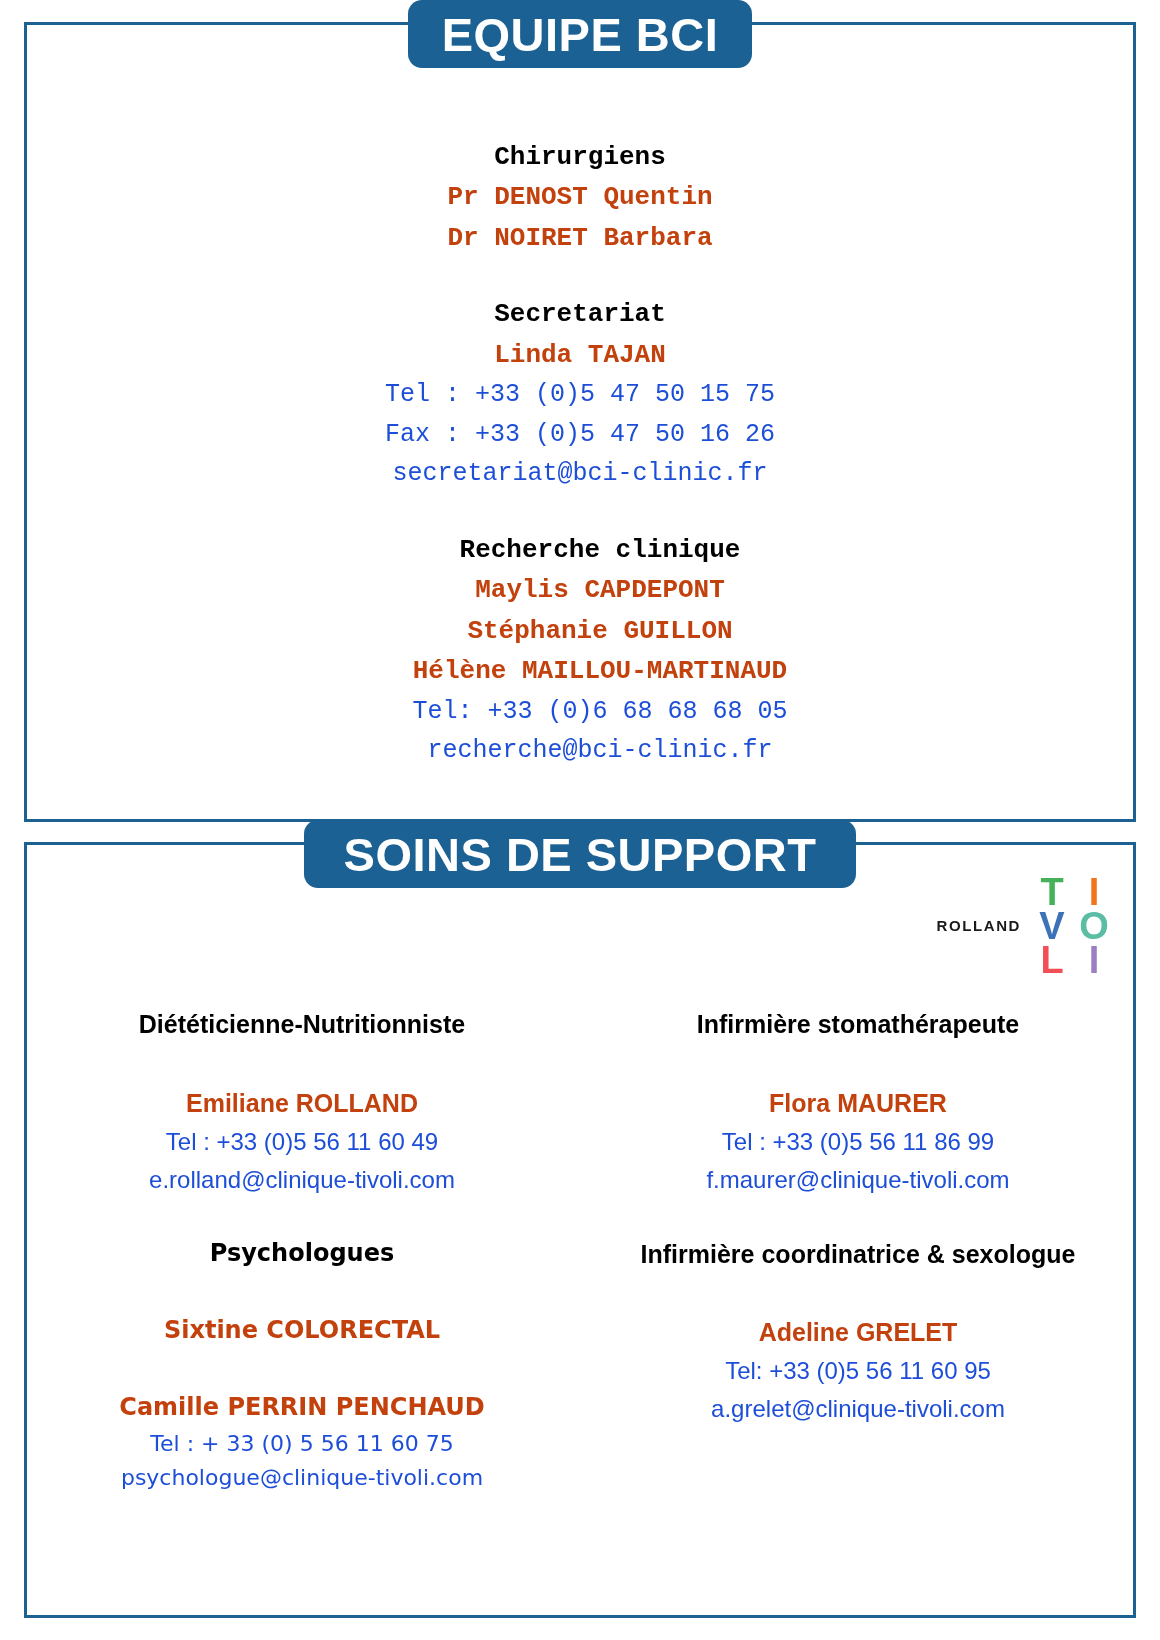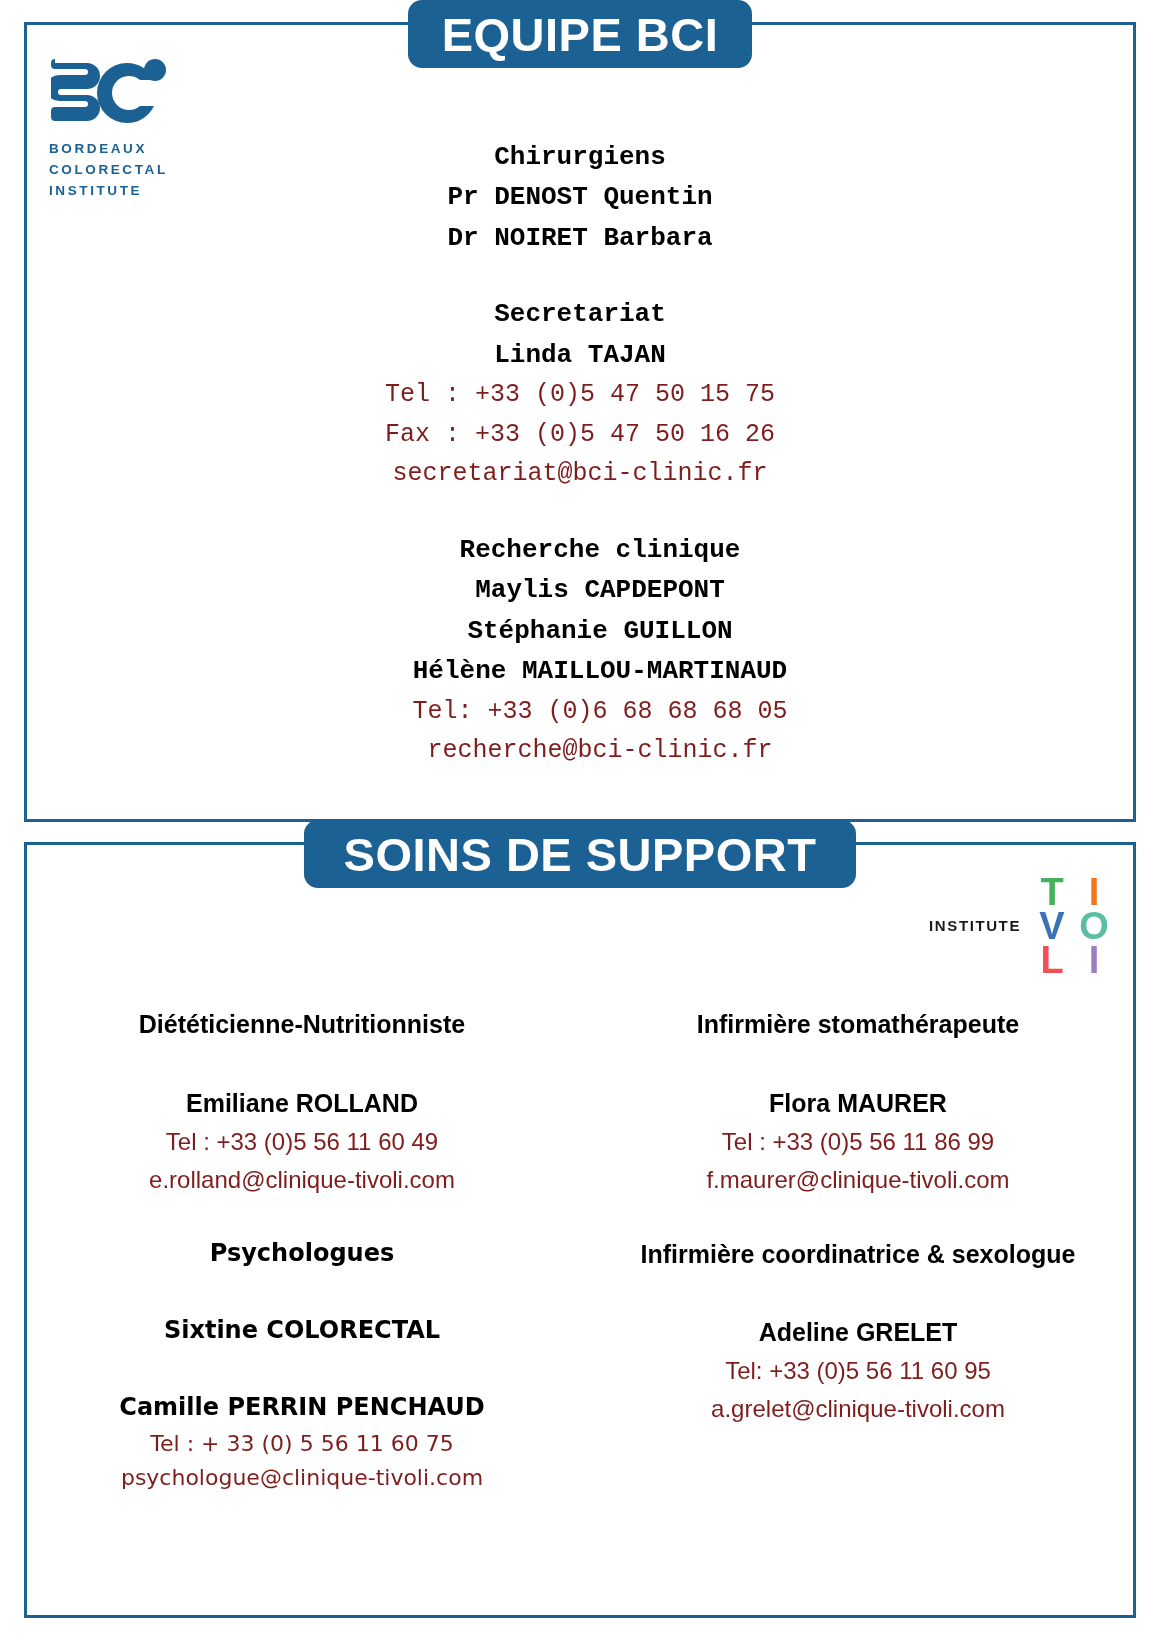--- a/index.html
+++ b/index.html
@@ -91,27 +91,27 @@
   .group { margin-bottom: 36px; font-family: Liberation Mono, monospace; }
   .group:last-child { margin-bottom: 0; padding-left: 40px; }
 
   .role {
     color: #000000;
     font-weight: bold;
     font-size: 26px;
     line-height: 1.55;
   }
   .person {
-    color: #000000;
+    color: #c2410c;
     font-weight: bold;
     font-size: 26px;
     line-height: 1.56;
   }
   .detail {
-    color: #7f1d1d;
+    color: #1d4ed8;
     font-size: 25px;
     font-weight: normal;
     line-height: 1.58;
   }
 
   
   .tivoli {
     position: absolute;
     top: 30px;
     right: 18px;
@@ -166,34 +166,20 @@
 </style>
 </head>
 <body>
 
 <div class="page">
 
   <section class="panel panel-top">
 
     <div class="banner banner-top">EQUIPE BCI</div>
 
-    <div class="bci-logo">
-      <svg class="bci-mark" viewBox="0 0 120 72">
-        <g fill="#1b6193">
-          <path d="M4 6 h32 a13 13 0 0 1 0 26 h-26 a3 3 0 0 0 0 6 h26 a13 13 0 0 1 0 26 h-32 a4 4 0 0 1 -4 -4 v-6 a4 4 0 0 1 4 -4 h30 a3 3 0 0 0 0 -6 h-26 a13 13 0 0 1 0 -26 h26 a3 3 0 0 0 0 -6 h-30 a4 4 0 0 1 -4 -4 v-2 a4 4 0 0 1 4 -4 z"></path>
-          <path d="M76 6 a30 30 0 1 0 0 60 a30 30 0 0 0 27 -17 h-14 a17 17 0 1 1 0 -26 h14 a30 30 0 0 0 -27 -17 z"></path>
-          <circle cx="104" cy="13" r="11"></circle>
-        </g>
-      </svg>
-      <div class="bci-words">
-        <div>BORDEAUX</div>
-        <div>COLORECTAL</div>
-        <div>INSTITUTE</div>
-      </div>
-    </div>
 
     <div class="contact-stack">
 
       <div class="group">
         <div class="role">Chirurgiens</div>
         <div class="person">Pr DENOST Quentin</div>
         <div class="person">Dr NOIRET Barbara</div>
       </div>
 
       <div class="group">
@@ -214,21 +200,21 @@
       </div>
 
     </div>
   </section>
 
   <section class="panel panel-bottom">
 
     <div class="banner banner-bottom">SOINS DE SUPPORT</div>
 
     <div class="tivoli">
-      <div class="tivoli-word">INSTITUTE</div>
+      <div class="tivoli-word">ROLLAND</div>
       <div class="tivoli-grid">
         <span style="color:#45b15a">T</span>
         <span style="color:#f2741f">I</span>
         <span style="color:#3b72b8">V</span>
         <span style="color:#5bbda4">O</span>
         <span style="color:#ef4f55">L</span>
         <span style="color:#9b7fc0">I</span>
       </div>
     </div>
 

